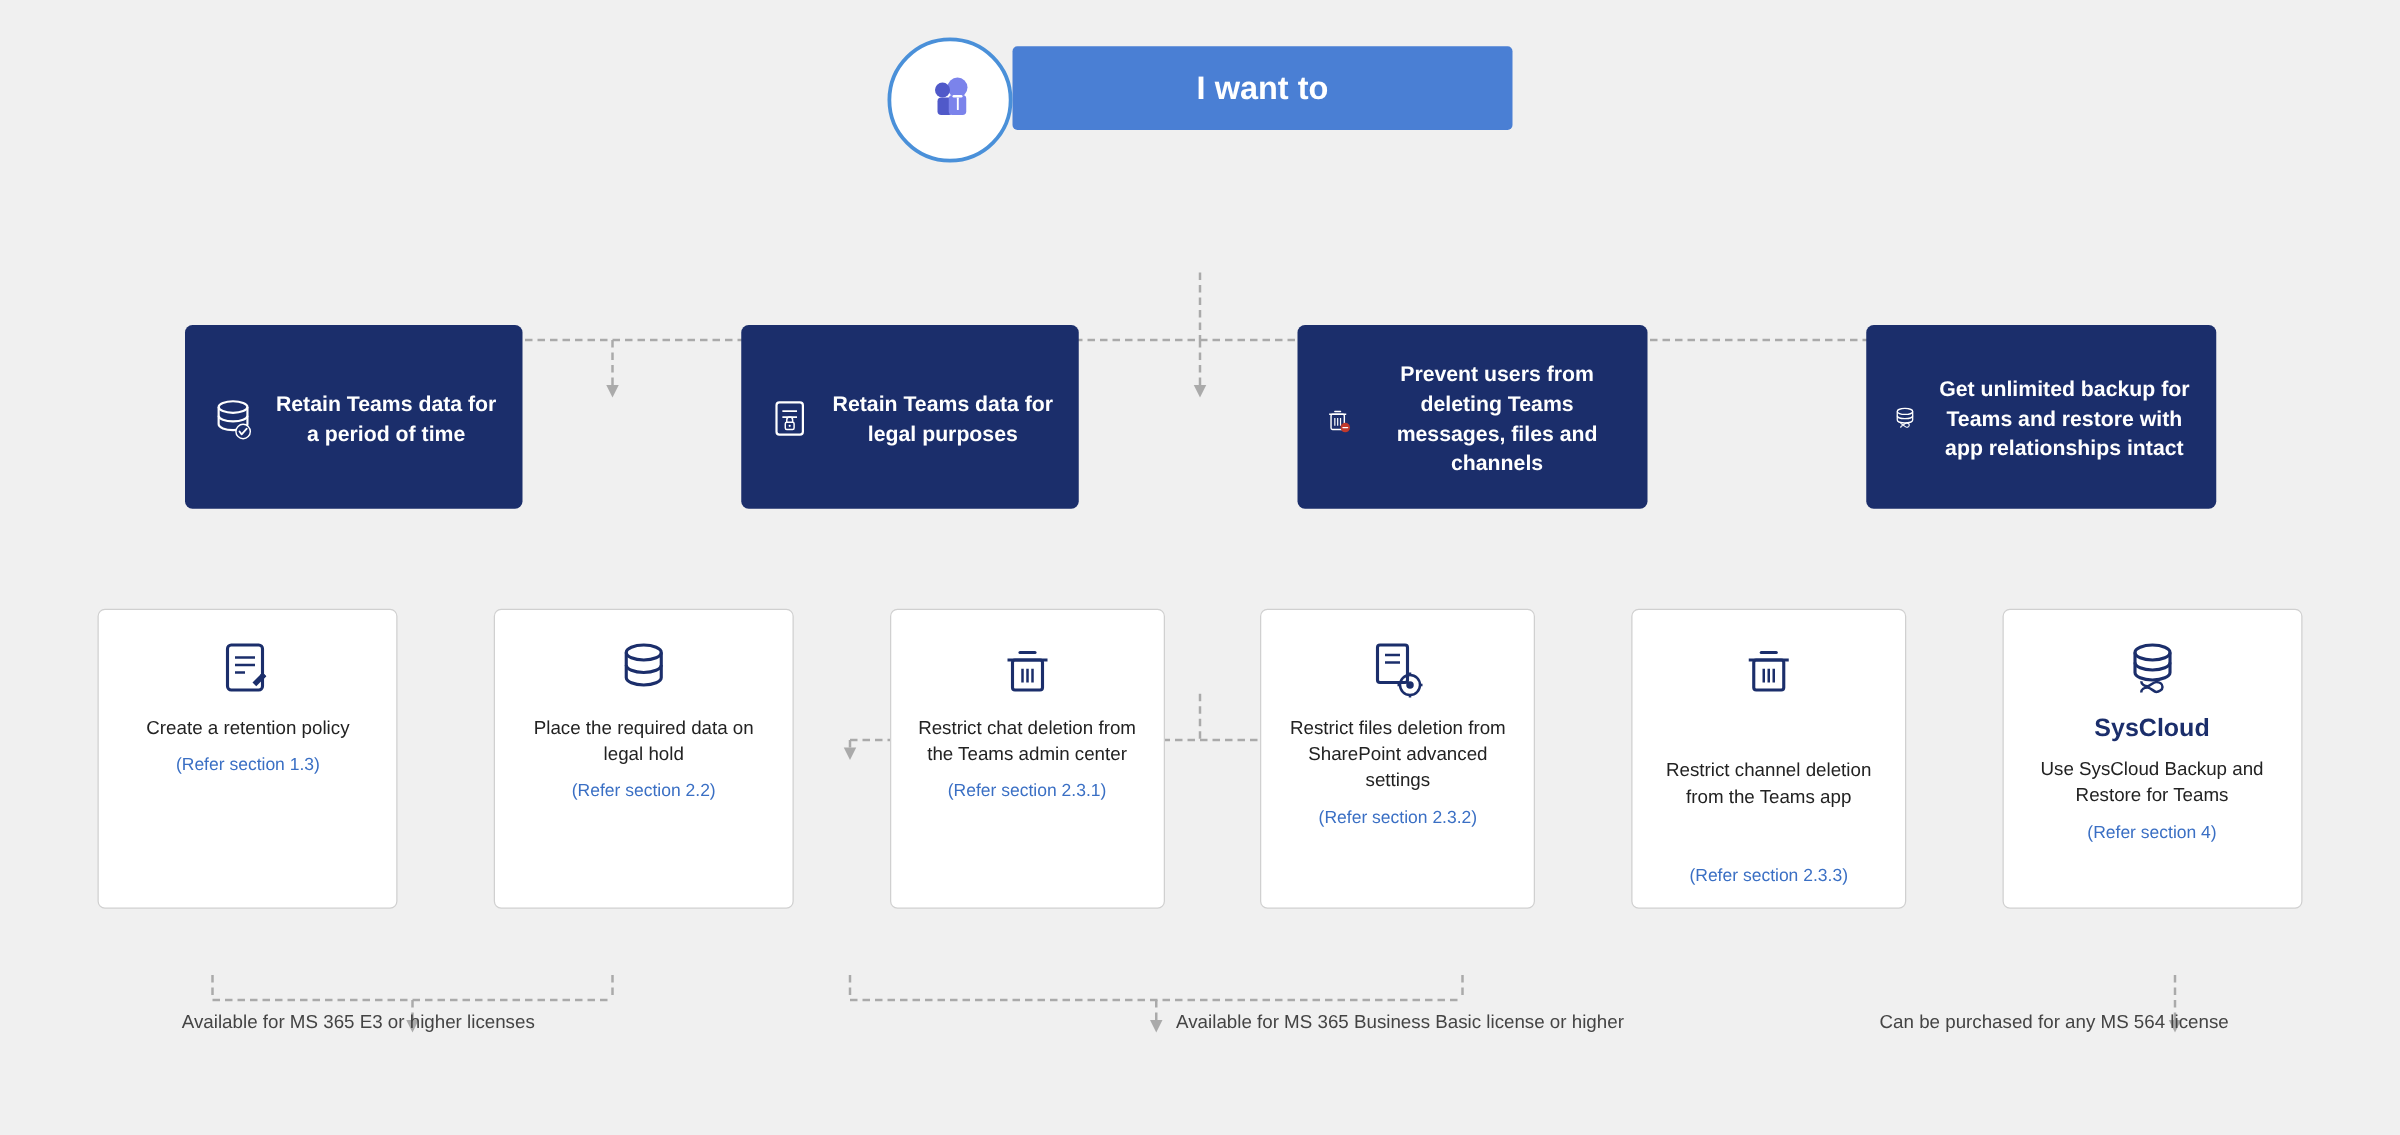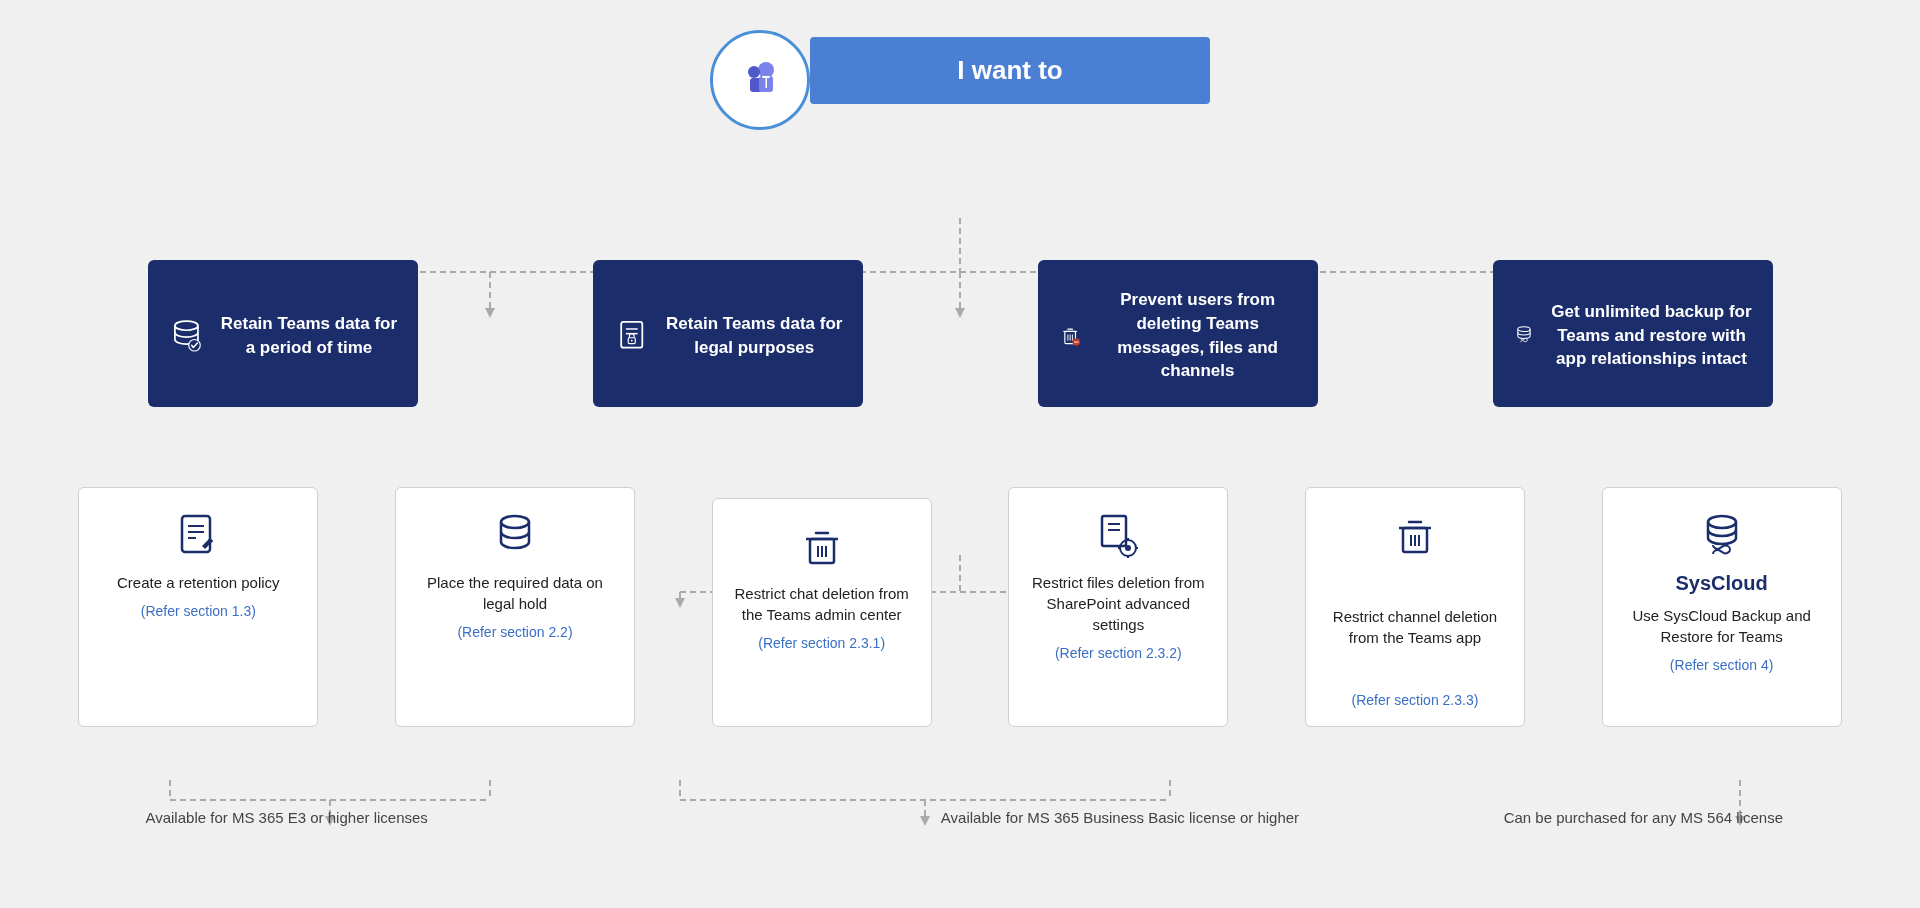--- a/index.html
+++ b/index.html
@@ -268,21 +268,21 @@
     <div class="bottom-card" style="width:240px;">
       <svg viewBox="0 0 52 52">
         <ellipse cx="26" cy="12" rx="14" ry="6" fill="none" stroke="#1b2e6b" stroke-width="2.5"></ellipse>
         <path d="M12 12 v10 c0 3.3 6.3 6 14 6 s14-2.7 14-6 V12" fill="none" stroke="#1b2e6b" stroke-width="2.5"></path>
         <path d="M12 22 v10 c0 3.3 6.3 6 14 6 s14-2.7 14-6 V22" fill="none" stroke="#1b2e6b" stroke-width="2.5"></path>
       </svg>
       <div class="card-title">Place the required data on legal hold</div>
       <div class="card-ref">(Refer section 2.2)</div>
     </div>
 
-    <div class="bottom-card" style="width:220px;margin-top:11px;">
+    <div class="bottom-card" style="width:220px;">
       <svg viewBox="0 0 52 52">
         <rect x="14" y="18" width="24" height="24" rx="2" fill="none" stroke="#1b2e6b" stroke-width="2.5"></rect>
         <line x1="10" y1="18" x2="42" y2="18" stroke="#1b2e6b" stroke-width="2.5"></line>
         <line x1="20" y1="12" x2="32" y2="12" stroke="#1b2e6b" stroke-width="2.5" stroke-linecap="round"></line>
         <line x1="22" y1="25" x2="22" y2="36" stroke="#1b2e6b" stroke-width="2"></line>
         <line x1="26" y1="25" x2="26" y2="36" stroke="#1b2e6b" stroke-width="2"></line>
         <line x1="30" y1="25" x2="30" y2="36" stroke="#1b2e6b" stroke-width="2"></line>
       </svg>
       <div class="card-title">Restrict chat deletion from the Teams admin center</div>
       <div class="card-ref">(Refer section 2.3.1)</div>

